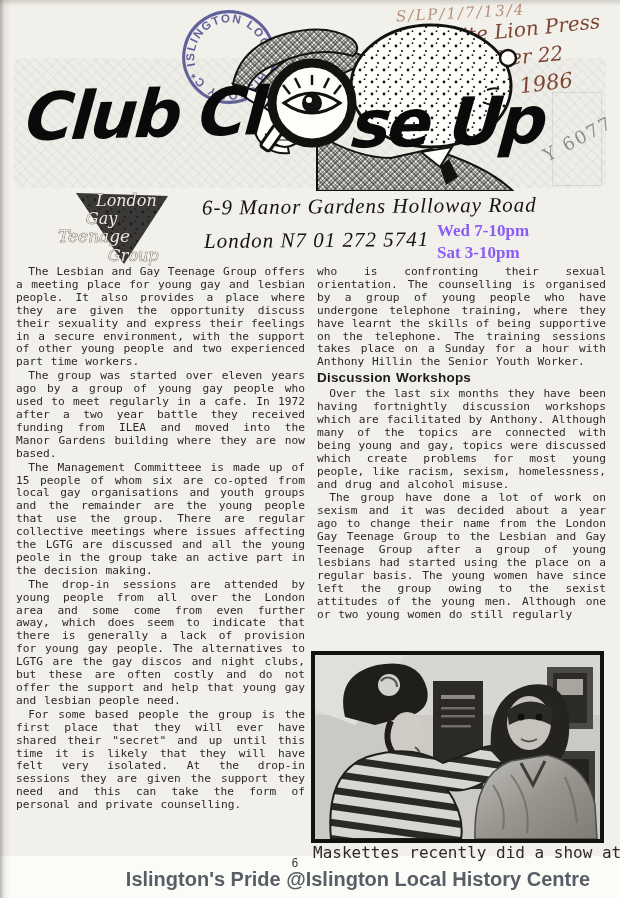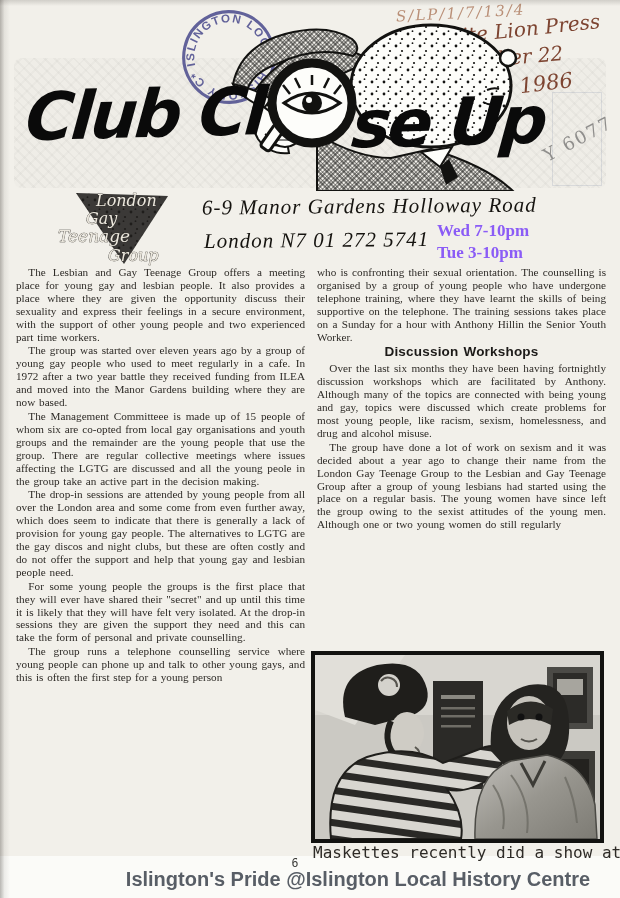--- a/index.html
+++ b/index.html
@@ -47,23 +47,23 @@
   .addr{position:absolute;color:#15130f;font-family:"Liberation Serif",serif;
     font-style:italic;white-space:nowrap;transform:rotate(-0.5deg);}
   .addr-1{left:202px;top:194px;font-size:21px;letter-spacing:1px;}
   .addr-2{left:204px;top:228px;font-size:21px;letter-spacing:1px;}
   .sched{position:absolute;left:437px;top:220px;color:#8b5cf6;
     font-family:"Liberation Serif",serif;font-weight:bold;font-size:17px;line-height:22px;white-space:nowrap;}
   
   .cols{position:absolute;left:16px;top:266px;width:590px;display:flex;gap:12px;z-index:2;}
   .col{width:289px;font-family:"DejaVu Sans Mono",monospace;font-size:11.2px;
     line-height:12.9px;text-align:justify;color:#2d2a26;word-spacing:1px;}
-  .col p{margin:0 0 1px 0;text-indent:1.1em;font-family:Liberation Serif, serif;}
+  .col p{margin:0 0 1px 0;text-indent:1.1em;}
   .col p.noindent{text-indent:0;}
-  .col h3{margin:3px 0 3px 0;text-align:center;font-family:"Liberation Sans",sans-serif;
+  .col h3{margin:3px 0 3px 0;font-family:"Liberation Sans",sans-serif;
     font-size:13.5px;font-weight:bold;color:#1c1a18;letter-spacing:.2px;}
   
   .photo{position:absolute;left:311px;top:651px;width:285px;height:184px;
     border:4px solid #121210;background:#c9c7c1;z-index:3;}
   .photo svg{display:block;width:100%;height:100%;}
   .caption{position:absolute;left:313px;top:843px;width:300px;
     font-family:"DejaVu Sans Mono",monospace;font-size:16px;color:#2d2a26;white-space:nowrap;z-index:4;}
   
   .footer-strip{position:absolute;left:0;top:856px;width:620px;height:42px;background:#fbfbf8;}
   .pageno{position:absolute;left:0;top:856px;width:590px;text-align:center;
@@ -147,31 +147,30 @@
       <text x="30" y="40" font-size="16">Gay</text>
       <text x="2" y="58" font-size="17">Teenage</text>
       <text x="52" y="77" font-size="16">Group</text>
     </g>
   </svg>
 
   <div class="addr addr-1">6-9 Manor Gardens   Holloway Road</div>
   <div class="addr addr-2">London N7   01 272 5741</div>
   <div class="sched">
     <div>Wed 7-10pm</div>
-    <div>Tue 3-10pm</div>
+    <div>Sat 3-10pm</div>
   </div>
 
   <div class="cols">
     <div class="col">
       <p>The Lesbian and Gay Teenage Group offers a meeting place for young gay and lesbian people.  It also provides a place where they are given the opportunity discuss their sexuality and express their feelings in a secure environment, with the support of other young people and two experienced part time workers.</p>
       <p>The group was started over eleven years ago by a group of young gay people who used to meet regularly in a cafe. In 1972 after a two year battle they received funding from ILEA and moved into the Manor Gardens building where they are now based.</p>
       <p>The Management Committeee is made up of 15 people of whom six are co-opted from local gay organisations and youth groups and the remainder are the young people that use the group. There are regular collective meetings where issues affecting the LGTG are discussed and all the young peole in the group take an active part in the decision making.</p>
       <p>The drop-in sessions are attended by young people from all over the London area and some come from even further away, which does seem to indicate that there is generally a lack of provision for young gay people. The alternatives to LGTG are the gay discos and night clubs, but these are often costly and do not offer the support and help that young gay and lesbian people need.</p>
-      <p>For some young people the groups is the first place that they will ever have shared their "secret" and up until this time it is likely that they will have felt very isolated. At the drop-in sessions they are given the support they need and this can take the form of personal and private counselling.</p>
-      <p>The group runs a telephone counselling service where young people can phone up and talk to other young gays, and this is often the first step for a young person</p>
+      <p>For some based people the group is the first place that they will ever have shared their "secret" and up until this time it is likely that they will have felt very isolated. At the drop-in sessions they are given the support they need and this can take the form of personal and private counselling.</p>
     </div>
     <div class="col">
       <p class="noindent">who is confronting their sexual orientation. The counselling is organised by a group of young people who have undergone telephone training, where they have learnt the skills of being supportive on the telephone. The training sessions takes place on a Sunday for a hour with Anthony Hillin the Senior Youth Worker.</p>
       <h3>Discussion Workshops</h3>
       <p>Over the last six months they have been having fortnightly discussion workshops which are facilitated by Anthony. Although many of the topics are connected with being young and gay, topics were discussed which create problems for most young people, like racism, sexism, homelessness, and drug and alcohol misuse.</p>
       <p>The group have done a lot of work on sexism and it was decided about a year ago to change their name from the London Gay Teenage Group to the Lesbian and Gay Teenage Group after a group of young lesbians had started using the place on a regular basis. The young women have since left the group owing to the sexist attitudes of the young men. Although one or two young women do still regularly</p>
     </div>
   </div>
 
   <div class="photo">

